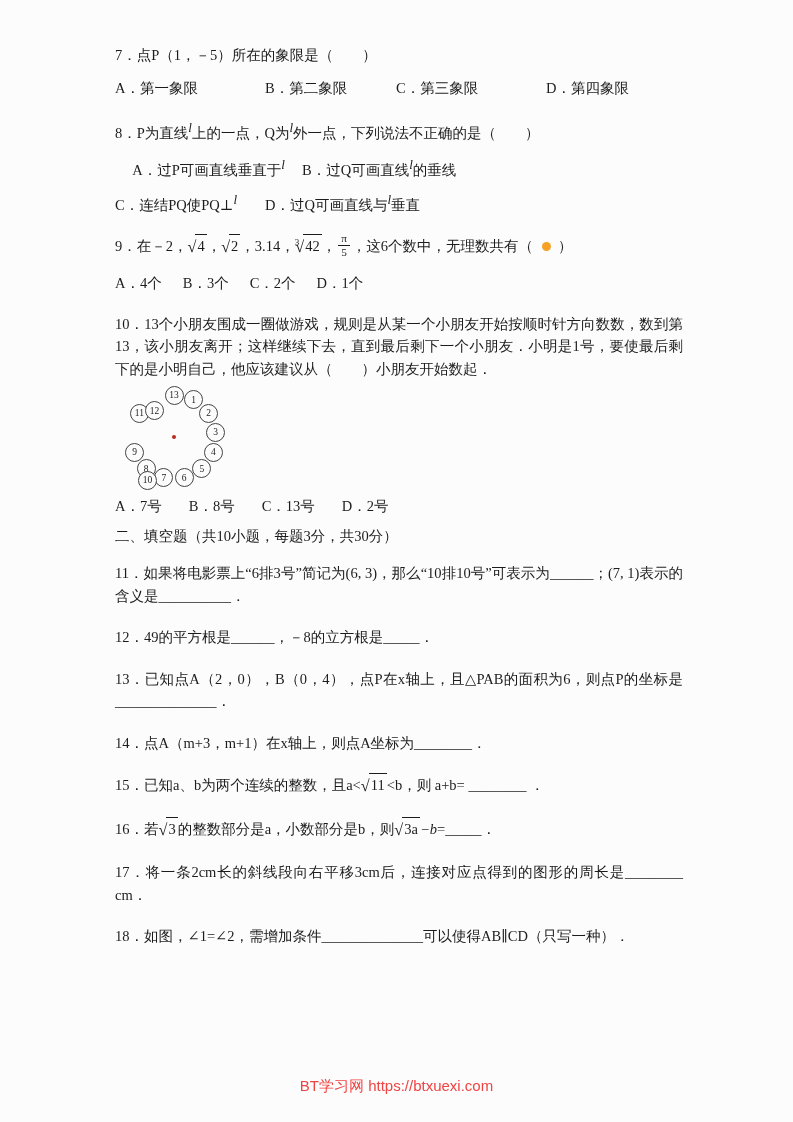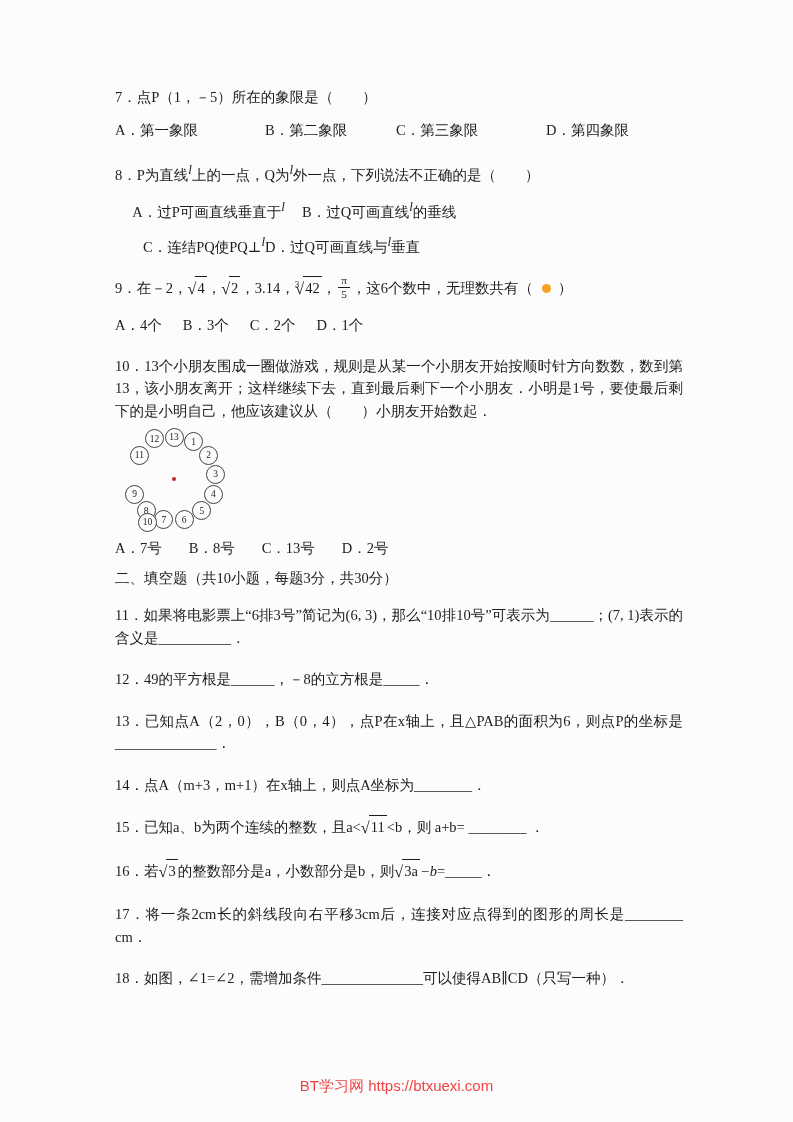--- a/index.html
+++ b/index.html
@@ -3,30 +3,30 @@
 <meta charset="utf-8">
 <style>
   html,body{margin:0;padding:0;}
   body{
     width:793px;height:1122px;
     background:#fcfcfc;
     font-family:"Liberation Serif","DejaVu Serif",serif;
     font-size:14.5px;color:#1c1c1c;
     position:relative;overflow:hidden;
   }
-  .sheet{padding:86px 110px 0 115px;}
+  .sheet{padding:44px 110px 0 115px;}
   .q{margin-bottom:19px;}
   .q p{margin:0;line-height:1.55;text-align:justify;}
   .opts{display:flex;margin-top:12px;line-height:1.4;}
   .opts-q7 span:nth-child(1){width:150px;}
   .opts-q7 span:nth-child(2){width:131px;}
   .opts-q7 span:nth-child(3){width:150px;}
   .opts-q8 span:first-child{width:187px;text-align:center;}
   .opts-q8b span:first-child{width:150px;}
-  .opts-q8b{margin-top:11px;text-align:right;}
+  .opts-q8b{margin-top:11px;}
   .opts-q9 span{margin-right:21px;}
   .opts-q10 span{margin-right:27px;}
   .section-title{margin:2px 0 14px 0;line-height:1.5;}
   
   .lsup{font-style:italic;font-size:0.9em;font-family:"Liberation Serif",serif;}
   .sqrt{white-space:nowrap;}
   .sqrt .rs{display:inline-block;font-size:1.12em;position:relative;top:1px;}
   .sqrt .rc{display:inline-block;border-top:1px solid currentColor;margin-left:-1px;padding:0 2px;}
   .ridx{font-size:0.62em;vertical-align:0.65em;margin-right:-4px;}
   .frac{display:inline-block;vertical-align:middle;text-align:center;font-size:0.78em;line-height:1.15;margin:0 2px;position:relative;top:-2px;}
@@ -92,21 +92,21 @@
         <span class="num-circle" style="left: 78.0653px; top: 19.6413px;">2</span>
         <span class="num-circle" style="left: 85.1938px; top: 38.4375px;">3</span>
         <span class="num-circle" style="left: 82.7707px; top: 58.3934px;">4</span>
         <span class="num-circle" style="left: 71.3512px; top: 74.9375px;">5</span>
         <span class="num-circle" style="left: 53.5513px; top: 84.2796px;">6</span>
         <span class="num-circle" style="left: 33.4487px; top: 84.2796px;">7</span>
         <span class="num-circle" style="left: 15.6488px; top: 74.9375px;">8</span>
         <span class="num-circle" style="left: 4.22932px; top: 58.3934px;">9</span>
         <span class="num-circle" style="left: 17px; top: 38.4375px; margin-top: 48px;">10</span>
         <span class="num-circle" style="left: 8.93468px; top: 19.6413px;">11</span>
-        <span class="num-circle" style="left: 23.9816px; top: 3px;">12</span>
+        <span class="num-circle" style="left: 23.9816px; top: 17px;">12</span>
         <span class="num-circle" style="left: 43.5px; top: 1.5px;">13</span>
         <span class="center-dot"></span>
       </div>
     <div class="opts opts-q10" style="margin-top:4px;">
       <span>A．7号</span>
       <span>B．8号</span>
       <span>C．13号</span>
       <span>D．2号</span>
     </div>
   </section>

